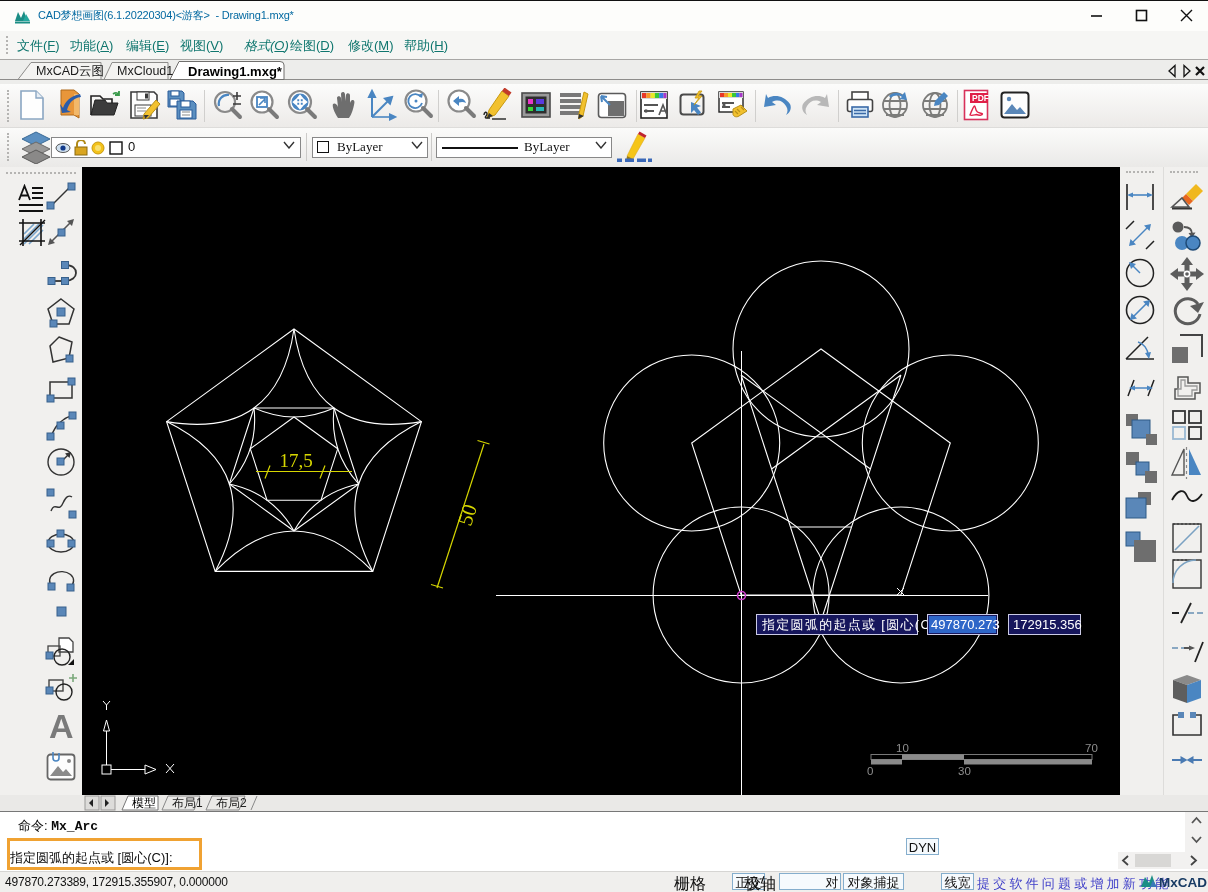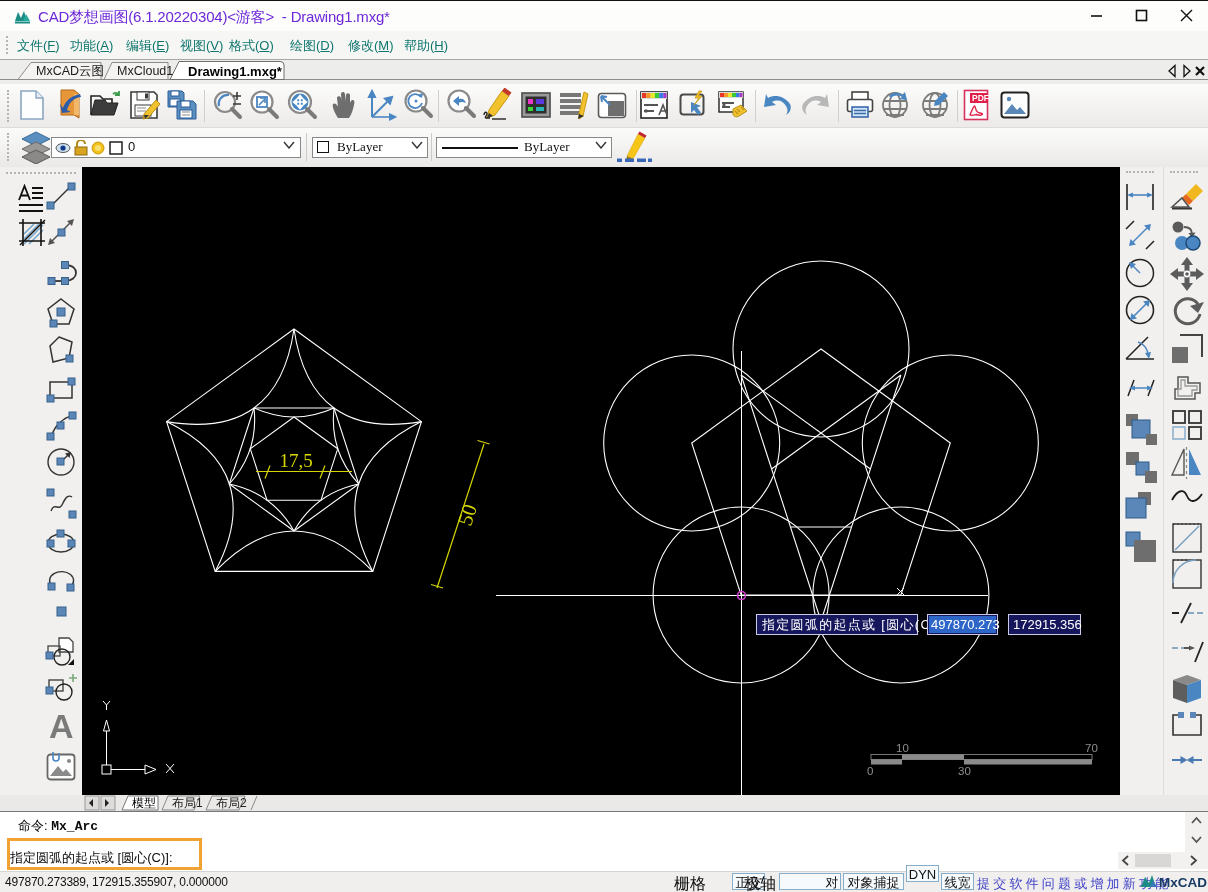--- a/index.html
+++ b/index.html
@@ -1,19 +1,19 @@
 <!DOCTYPE html>
 <html><head><meta charset="utf-8">
 <style>
 html,body{margin:0;padding:0;}
 body{width:1208px;height:892px;position:relative;overflow:hidden;background:#f0efed;font-family:"Liberation Sans",sans-serif;}
 .abs{position:absolute;}
 #titlebar{left:0;top:0;width:1208px;height:31px;background:#fdfdfb;border-top:1px solid #111;box-sizing:border-box;}
 #title-ico{left:14px;top:8px;}
-#title-txt{left:38px;top:8px;font-size:15px;color:#6d28d9;letter-spacing:-0.2px;}
+#title-txt{left:38px;top:8px;font-size:11px;color:#0369a1;letter-spacing:-0.2px;}
 .winbtn{top:0;height:31px;width:46px;text-align:center;color:#111;}
 #menubar{left:0;top:31px;width:1208px;height:28px;background:#f6f6f4;}
 .menu{top:37px;font-size:13px;color:#0f766e;}
 #tabbar{left:0;top:59px;width:1208px;height:25px;background:#ededeb;}
 #toolbar1{left:0;top:84px;width:1208px;height:44px;background:linear-gradient(#fcfcfb,#eceae8);border-bottom:1px solid #dddcda;box-sizing:border-box;}
 #toolbar2{left:0;top:128px;width:1208px;height:39px;background:linear-gradient(#fbfbfa,#eae9e7);}
 .grip{width:3px;border-left:2px dotted #b5b4b2;}
 .tsep{top:90px;width:1px;height:32px;background:#d0cfcd;}
 .dd{top:137px;height:21px;background:#fff;border:1px solid #888;box-sizing:border-box;font-size:13px;color:#111;}
 #leftbar{left:0;top:167px;width:82px;height:628px;background:#f1f0ee;}
@@ -55,21 +55,21 @@
       <path d="M18 10 L29 21 M29 10 L18 21" stroke="#111" stroke-width="1.4"></path>
     </svg>
   </div>
 
 <div class="abs" id="menubar"></div>
 <div class="abs grip" style="left:6px;top:36px;height:18px;"></div>
 <div class="abs menu" style="left:17px;">文件(<u>F</u>)</div>
 <div class="abs menu" style="left:70px;">功能(<u>A</u>)</div>
 <div class="abs menu" style="left:126px;">编辑(<u>E</u>)</div>
 <div class="abs menu" style="left:180px;">视图(<u>V</u>)</div>
-<div class="abs menu" style="left:229px;">格式(<u>O</u>)</div>
+<div class="abs menu" style="left:244px;font-style:italic;">格式(<u>O</u>)</div>
 <div class="abs menu" style="left:290px;">绘图(<u>D</u>)</div>
 <div class="abs menu" style="left:348px;">修改(<u>M</u>)</div>
 <div class="abs menu" style="left:404px;">帮助(<u>H</u>)</div>
 
 <div class="abs" id="tabbar"></div>
 <div class="abs" style="left:0;top:59px;">
     <svg width="1208" height="25">
 <line x1="0" y1="20.5" x2="1208" y2="20.5" stroke="#8d8c8a"></line>
 <path d="M18 20.5 L31 3.5 L101 3.5 L101 20.5 Z" fill="#f4f3f1" stroke="#8d8c8a"></path>
 <path d="M104 20.5 L112 3.5 L168 3.5 L168 20.5 Z" fill="#f4f3f1" stroke="#8d8c8a"></path>
@@ -685,21 +685,21 @@
     </svg>
   </div>
 
 <div class="abs" id="statusbar"></div>
 <div class="abs sflat" style="left:5px;top:875px;font-size:12px;letter-spacing:-0.2px;">497870.273389,  172915.355907,  0.000000</div>
 <div class="abs sflat" style="left:674px;top:874px;">栅格</div>
 <div class="abs sbtn" style="left:706px;top:873px;width:33px;margin-left:26px;">正交</div>
 <div class="abs sflat" style="left:744px;top:874px;">极轴</div>
 <div class="abs sbtn" style="left:779px;top:873px;width:62px;padding-left:44px;">对象捕捉</div>
 <div class="abs sbtn" style="left:843px;top:873px;width:61px;">对象捕捉</div>
-<div class="abs sbtn" style="left:906px;top:838px;width:33px;margin-top:27px;">DYN</div>
+<div class="abs sbtn" style="left:906px;top:838px;width:33px;">DYN</div>
 <div class="abs sbtn" style="left:941px;top:873px;width:33px;">线宽</div>
 <div class="abs" style="left:977px;top:875px;font-size:13px;color:#3d3dc8;letter-spacing:3.2px;">提交软件问题或增加新功能</div>
 <div class="abs" style="left:1140px;top:873px;">
     <svg width="68" height="18">
       <path d="M1 14 L5 4 L9 10 L12 2 L16 14 Z" fill="#1b8d85"></path>
       <path d="M10 14 L13 7 L17 14 Z" fill="#3a78b8"></path>
       <text x="19" y="14" font-size="13.5" font-weight="bold" fill="#173a63" font-family="Liberation Sans,sans-serif">MxCAD</text>
     </svg>
   </div>
 

